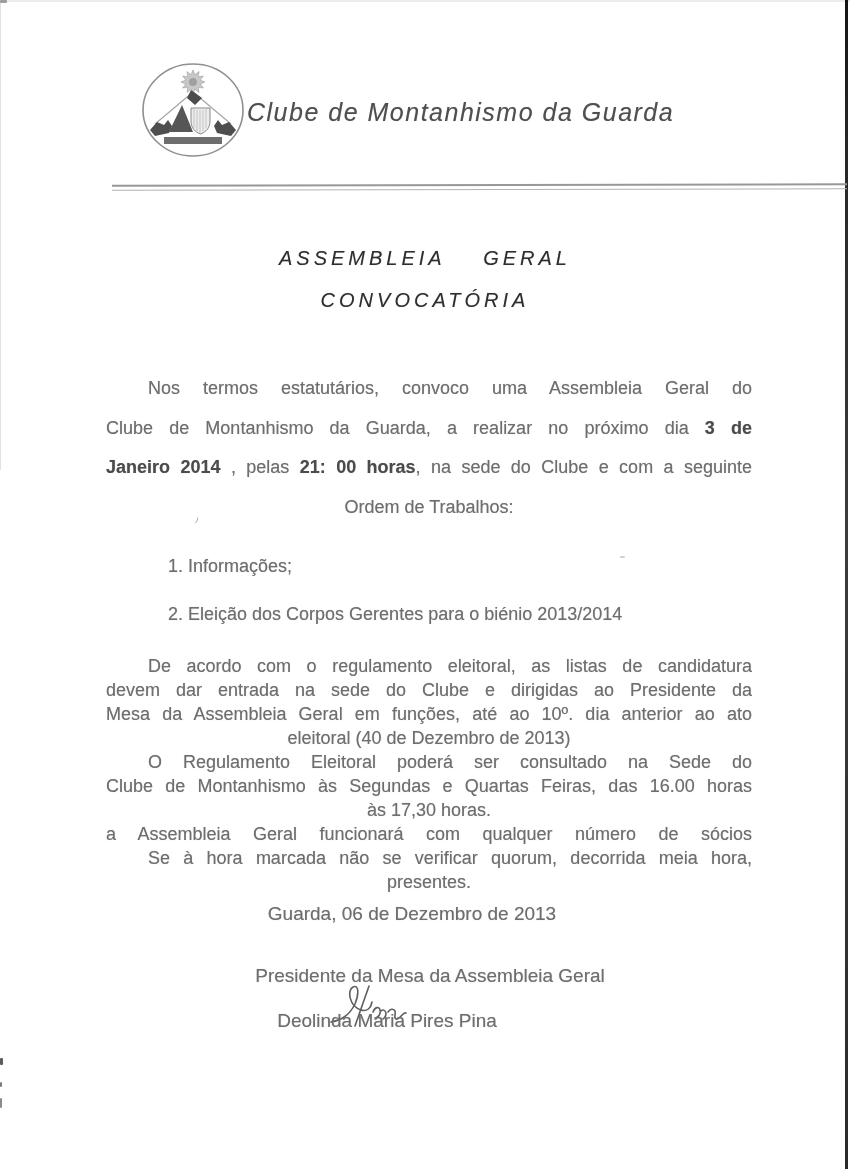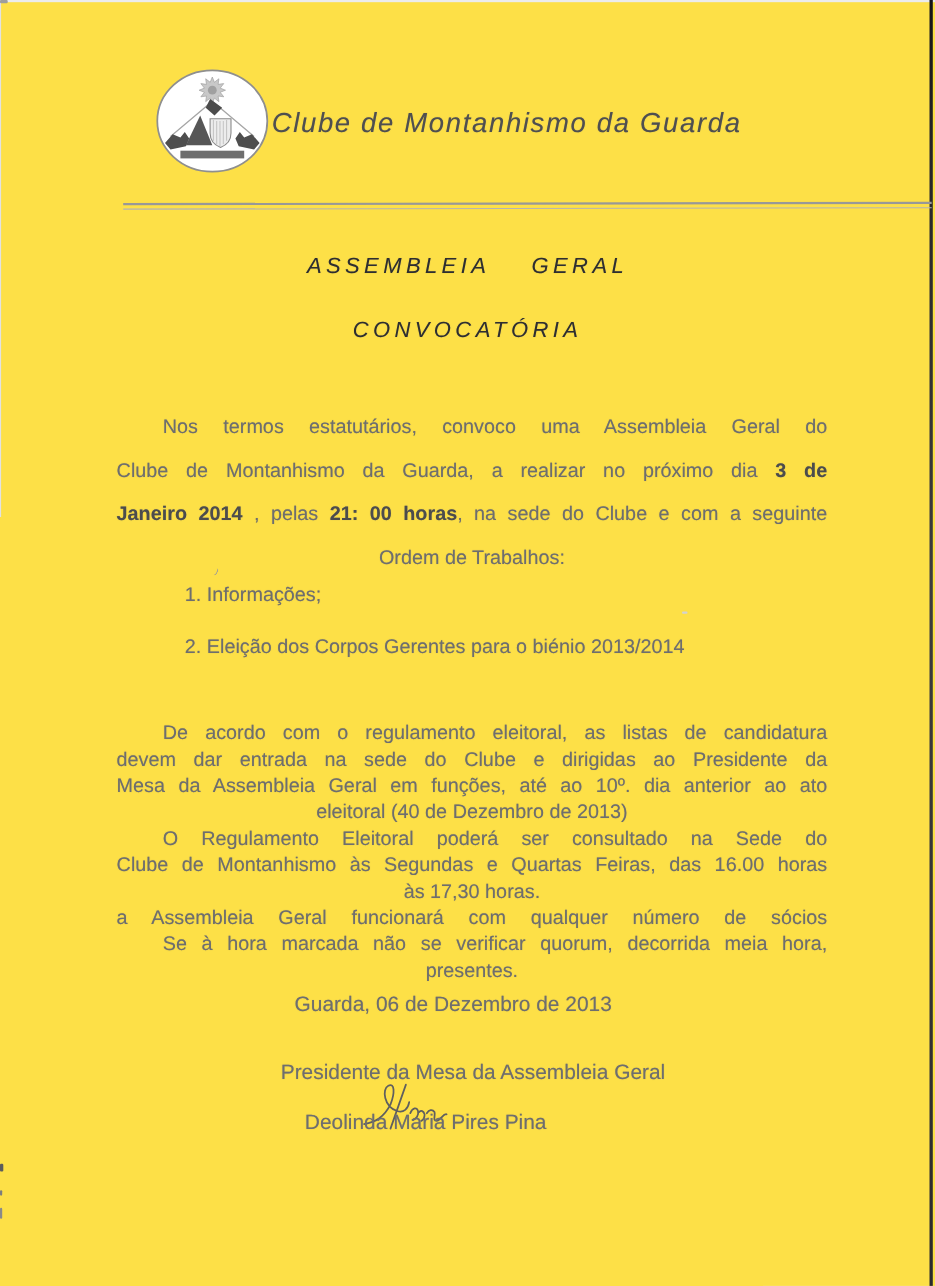--- a/index.html
+++ b/index.html
@@ -1,20 +1,20 @@
 <!DOCTYPE html>
 <html><head>
 <meta charset="utf-8">
 <style>
   html,body{margin:0;padding:0;background:#e9e9e9;}
   .page{
     position:relative;
     width:850px;height:1169px;
     margin:0 auto;
-    background:#fde047;
+    background:#ffffff;
     overflow:hidden;
     font-family:"Liberation Sans","DejaVu Sans",sans-serif;
     color:#6e6e6e;
   }
   .txt{text-shadow:0 0 .8px rgba(115,115,115,.55);}
 
   
   .edge-top{position:absolute;top:0;left:0;right:0;height:2px;background:#ececec;}
   .edge-left{position:absolute;top:0;left:0;width:1px;height:470px;background:#e2e2e2;}
   .edge-right{position:absolute;top:0;bottom:0;right:2px;width:3px;
@@ -31,34 +31,34 @@
   
   .logo{position:absolute;left:140px;top:62px;width:106px;height:97px;}
   .org-name{position:absolute;left:247px;top:98px;
     font-style:italic;font-size:25px;letter-spacing:1.5px;color:#4f4f4f;white-space:pre;}
   .rule{position:absolute;left:112px;right:3px;top:184px;height:3px;
     border-top:2px solid #989898;border-bottom:1px solid #b3b3b3;transform:rotate(-0.1deg);}
 
   
   .doc-title{position:absolute;left:0;right:0;text-align:center;
     font-style:italic;font-size:20px;letter-spacing:4px;color:#2e2e2e;white-space:pre;}
-  .t1{top:231px;}
+  .t1{top:247px;}
   .t2{top:289px;}
 
   
   .intro{position:absolute;left:106px;width:646px;top:369px;font-size:18px;}
   .intro .line{line-height:39.5px;}
   .jline{text-align:justify;text-align-last:justify;}
   .lline{text-align:center;}
   .ind{padding-left:42px;}
   strong{color:#4c4c4c;font-weight:bold;}
 
   
   .agenda{position:absolute;left:168px;top:529px;font-size:18px;}
-  .agenda .item{margin-bottom:26px;line-height:22px;}
+  .agenda .item{margin-bottom:26px;line-height:22px;margin-top:26px;}
 
   
   .bodyblock{position:absolute;left:106px;width:646px;top:654px;font-size:18px;}
   .bodyblock .line{line-height:24px;}
 
   
   .dateline{position:absolute;left:0;right:0;top:903px;text-align:center;
     font-size:19px;transform:translateX(-13px);}
   .role{position:absolute;left:0;right:0;top:965px;text-align:center;font-size:19px;transform:translateX(5px);}
   .signer{position:absolute;left:0;right:0;top:1010px;text-align:center;font-size:19px;transform:translateX(-38px);}

